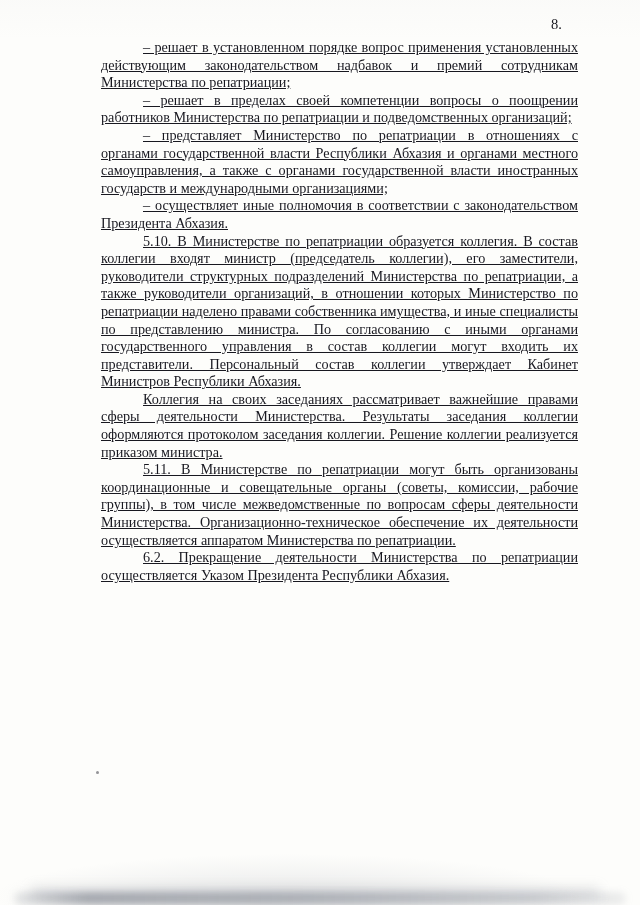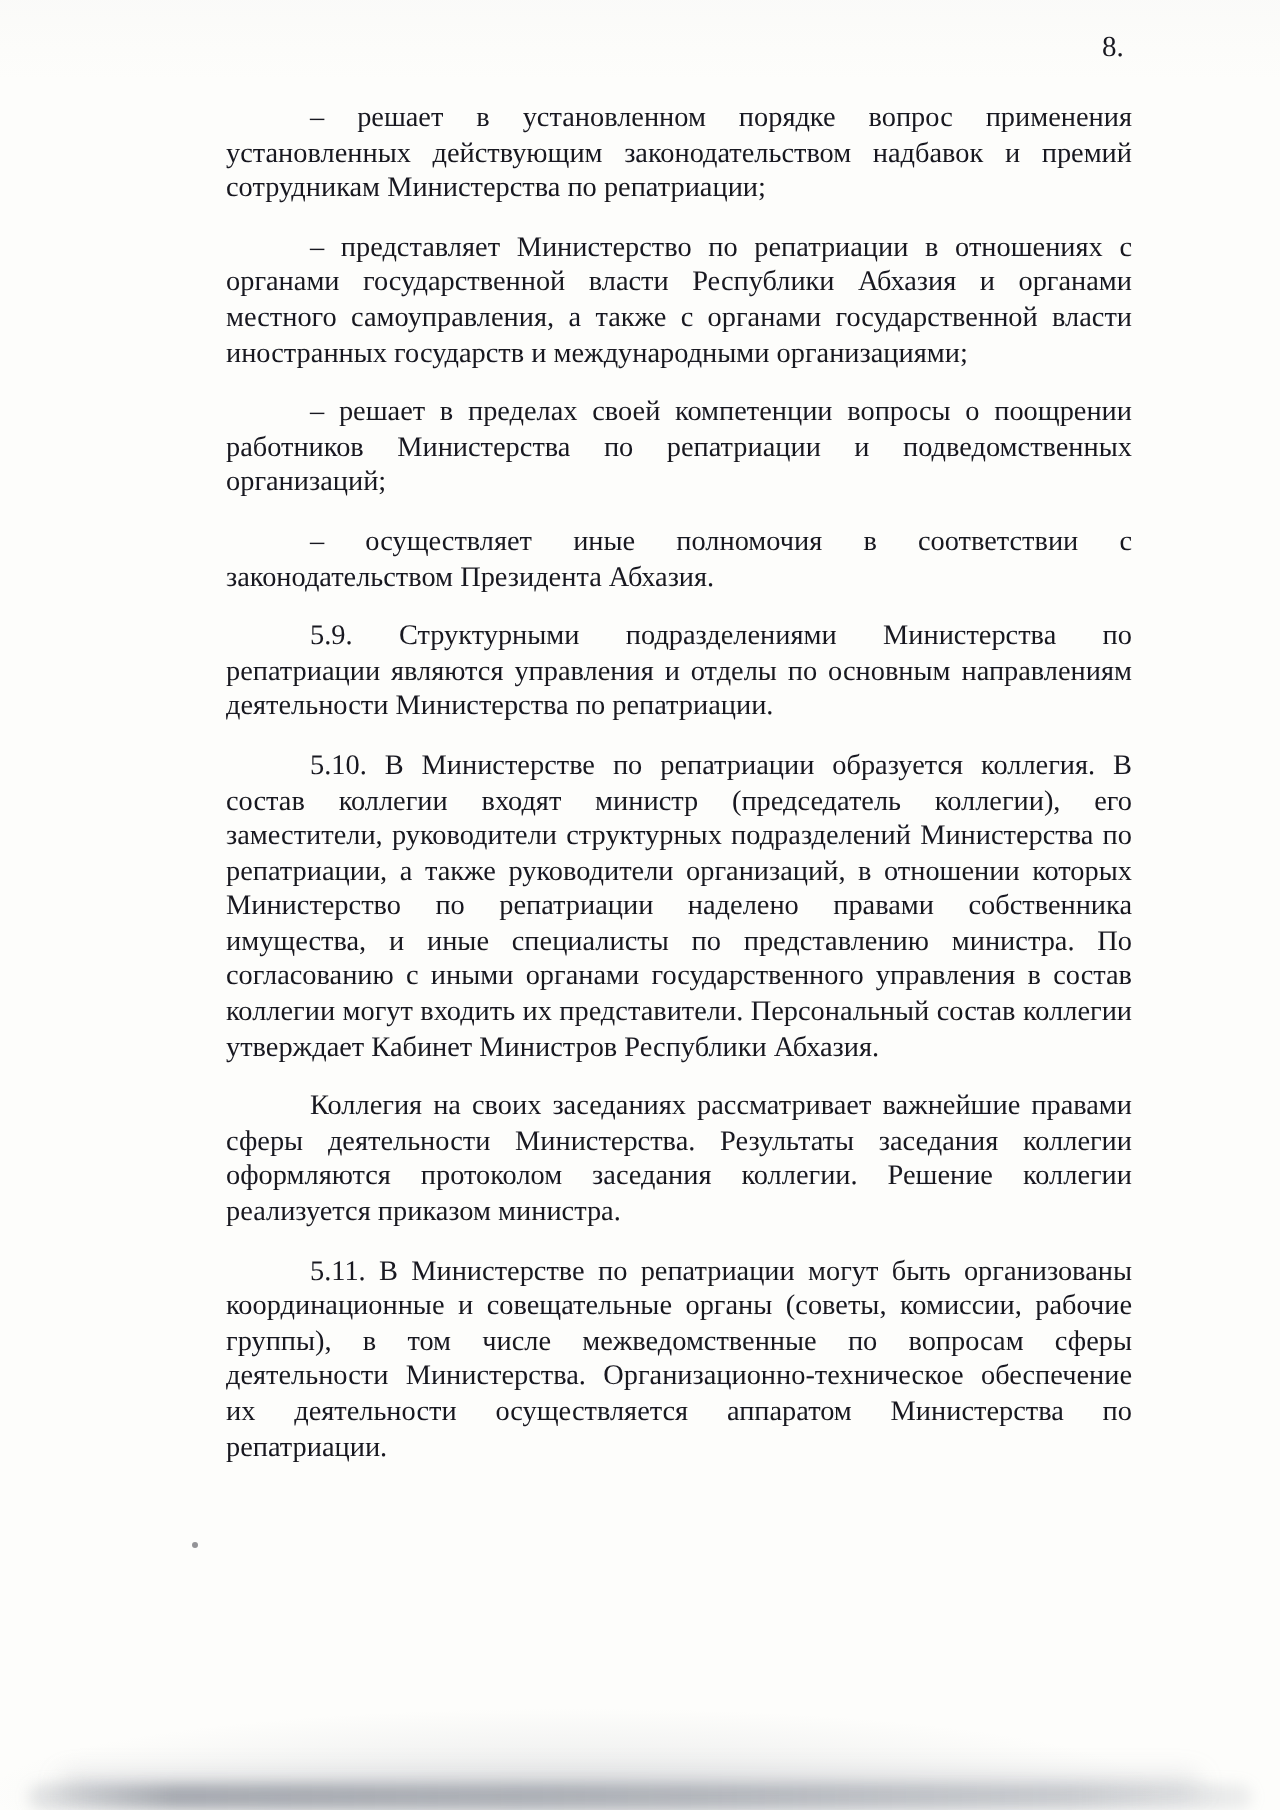--- a/index.html
+++ b/index.html
@@ -35,22 +35,23 @@
   .content {
     position: absolute;
     left: 101px;
     top: 39px;
     width: 477px;
     font-size: 14.2px;
     line-height: 17.6px;
     text-align: justify;
   }
   .content p {
-    margin: 12px;
+    margin: 0;
     text-indent: 42px;
+    text-decoration: underline;
   }
   .heading {
     margin: 17px 0;
     font-weight: bold;
   }
   .speck {
     position: absolute;
     left: 96px;
     top: 771px;
     width: 3px;
@@ -86,26 +87,26 @@
 </style>
 </head>
 <body>
 
 <div class="page">
 
   <div class="page-number">8.</div>
 
   <div class="content">
     <p>– решает в установленном порядке вопрос применения установленных действующим законодательством надбавок и премий сотрудникам Министерства по репатриации;</p>
+    <p>– решает в пределах своей компетенции вопросы о поощрении работников Министерства по репатриации и подведомственных организаций;</p>
     <p>– представляет Министерство по репатриации в отношениях с органами государственной власти Республики Абхазия и органами местного самоуправления, а также с органами государственной власти иностранных государств и международными организациями;</p>
-    <p>– решает в пределах своей компетенции вопросы о поощрении работников Министерства по репатриации и подведомственных организаций;</p>
     <p>– осуществляет иные полномочия в соответствии с законодательством Президента Абхазия.</p>
-    <p>5.9. Структурными подразделениями Министерства по репатриации являются управления и отделы по основным направлениям деятельности Министерства по репатриации.</p>
     <p>5.10. В Министерстве по репатриации образуется коллегия. В состав коллегии входят министр (председатель коллегии), его заместители, руководители структурных подразделений Министерства по репатриации, а также руководители организаций, в отношении которых Министерство по репатриации наделено правами собственника имущества, и иные специалисты по представлению министра. По согласованию с иными органами государственного управления в состав коллегии могут входить их представители. Персональный состав коллегии утверждает Кабинет Министров Республики Абхазия.</p>
     <p>Коллегия на своих заседаниях рассматривает важнейшие правами сферы деятельности Министерства. Результаты заседания коллегии оформляются протоколом заседания коллегии. Решение коллегии реализуется приказом министра.</p>
     <p>5.11. В Министерстве по репатриации могут быть организованы координационные и совещательные органы (советы, комиссии, рабочие группы), в том числе межведомственные по вопросам сферы деятельности Министерства. Организационно-техническое обеспечение их деятельности осуществляется аппаратом Министерства по репатриации.</p>
+    <p>6.2. Прекращение деятельности Министерства по репатриации осуществляется Указом Президента Республики Абхазия.</p>
   </div>
 
   <div class="speck"></div>
   <div class="scan-band-soft"></div>
   <div class="scan-band"></div>
 
 </div>
 
 </body></html>

